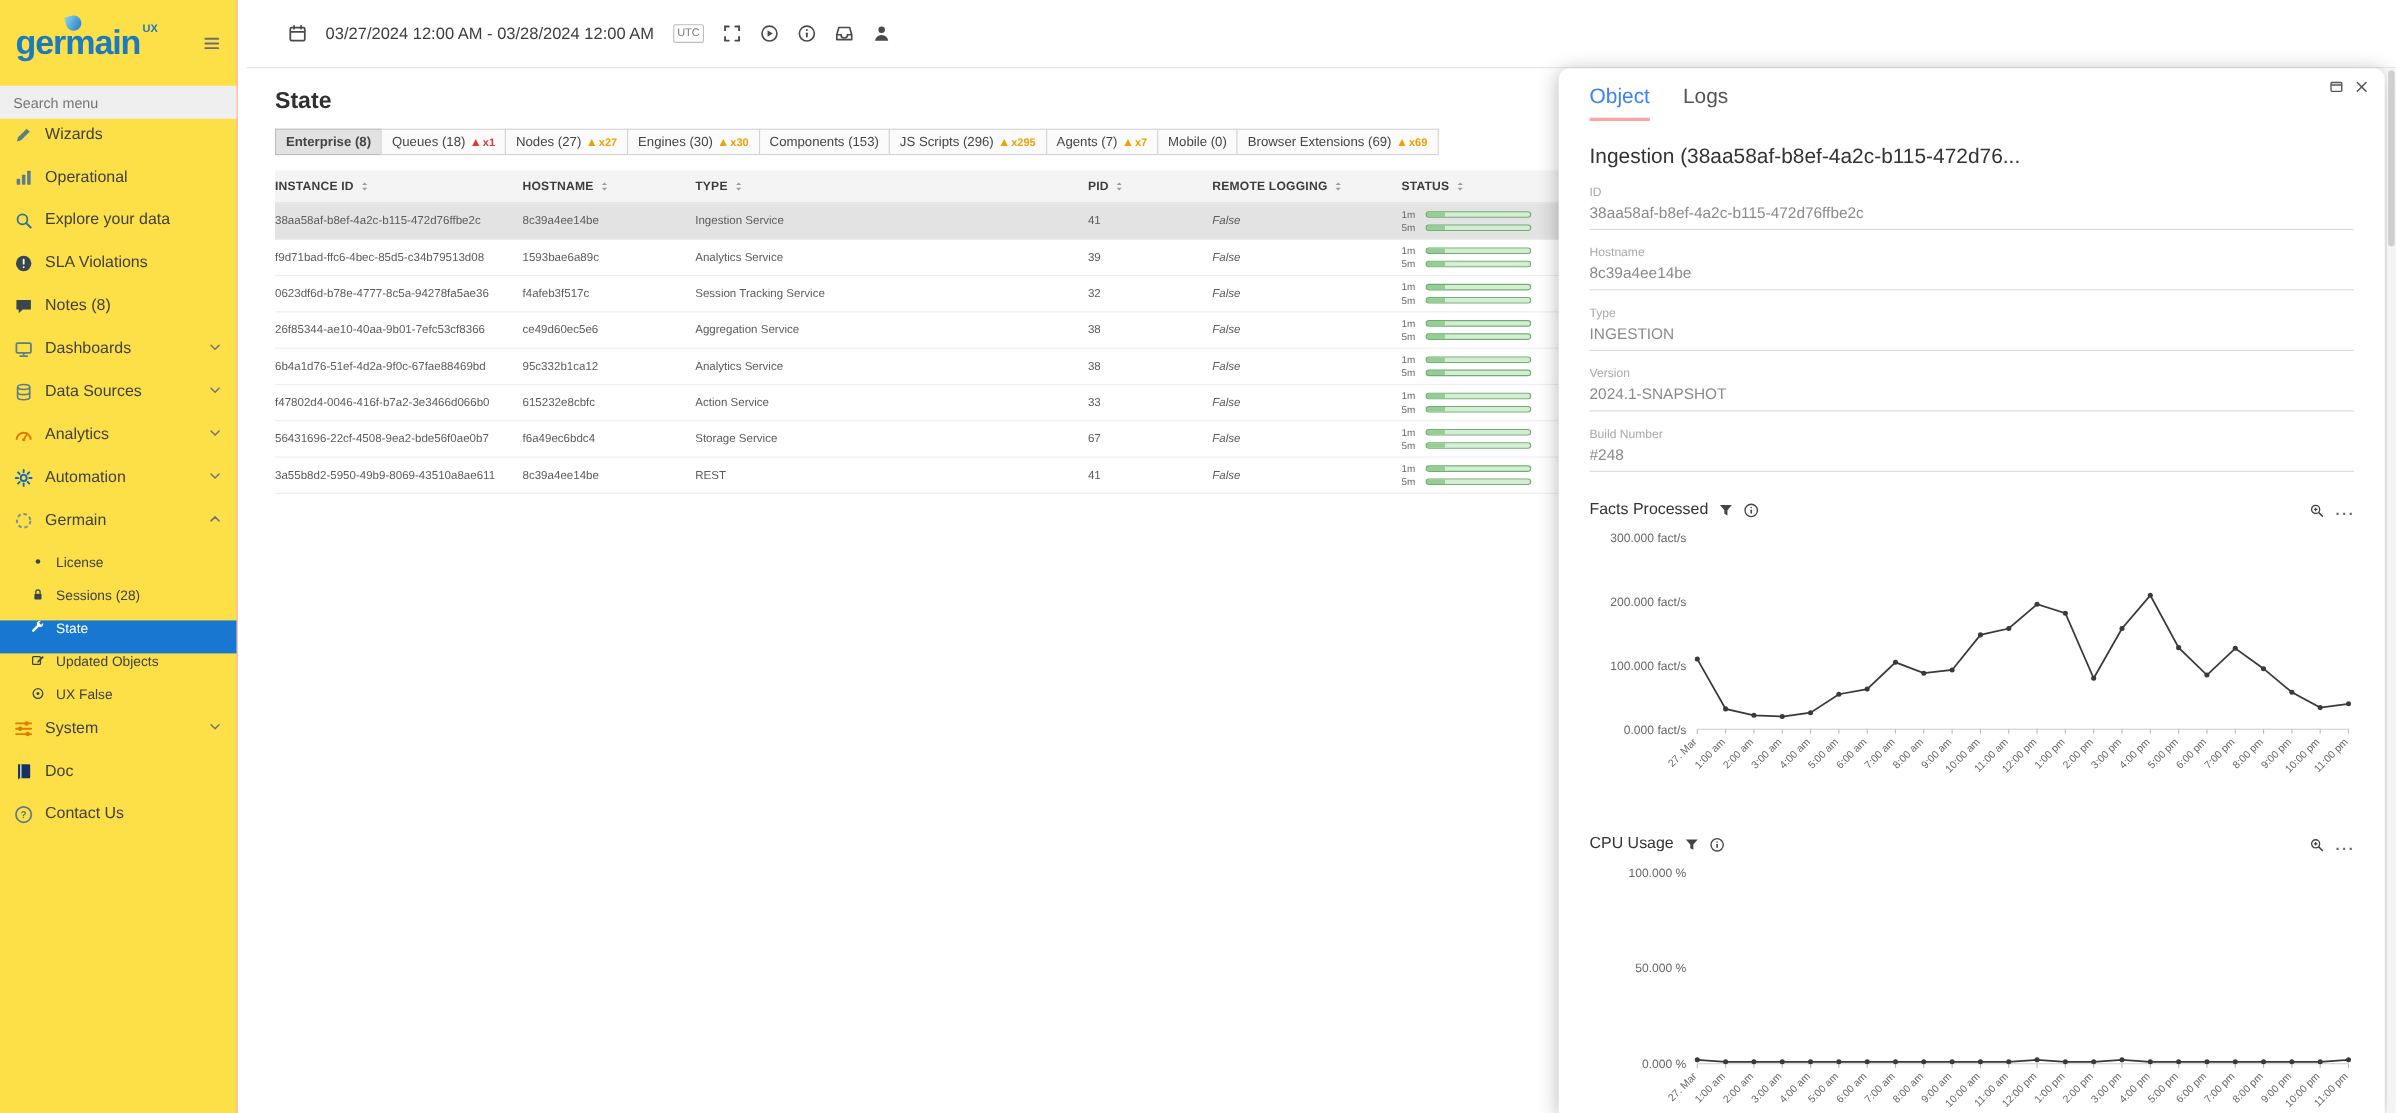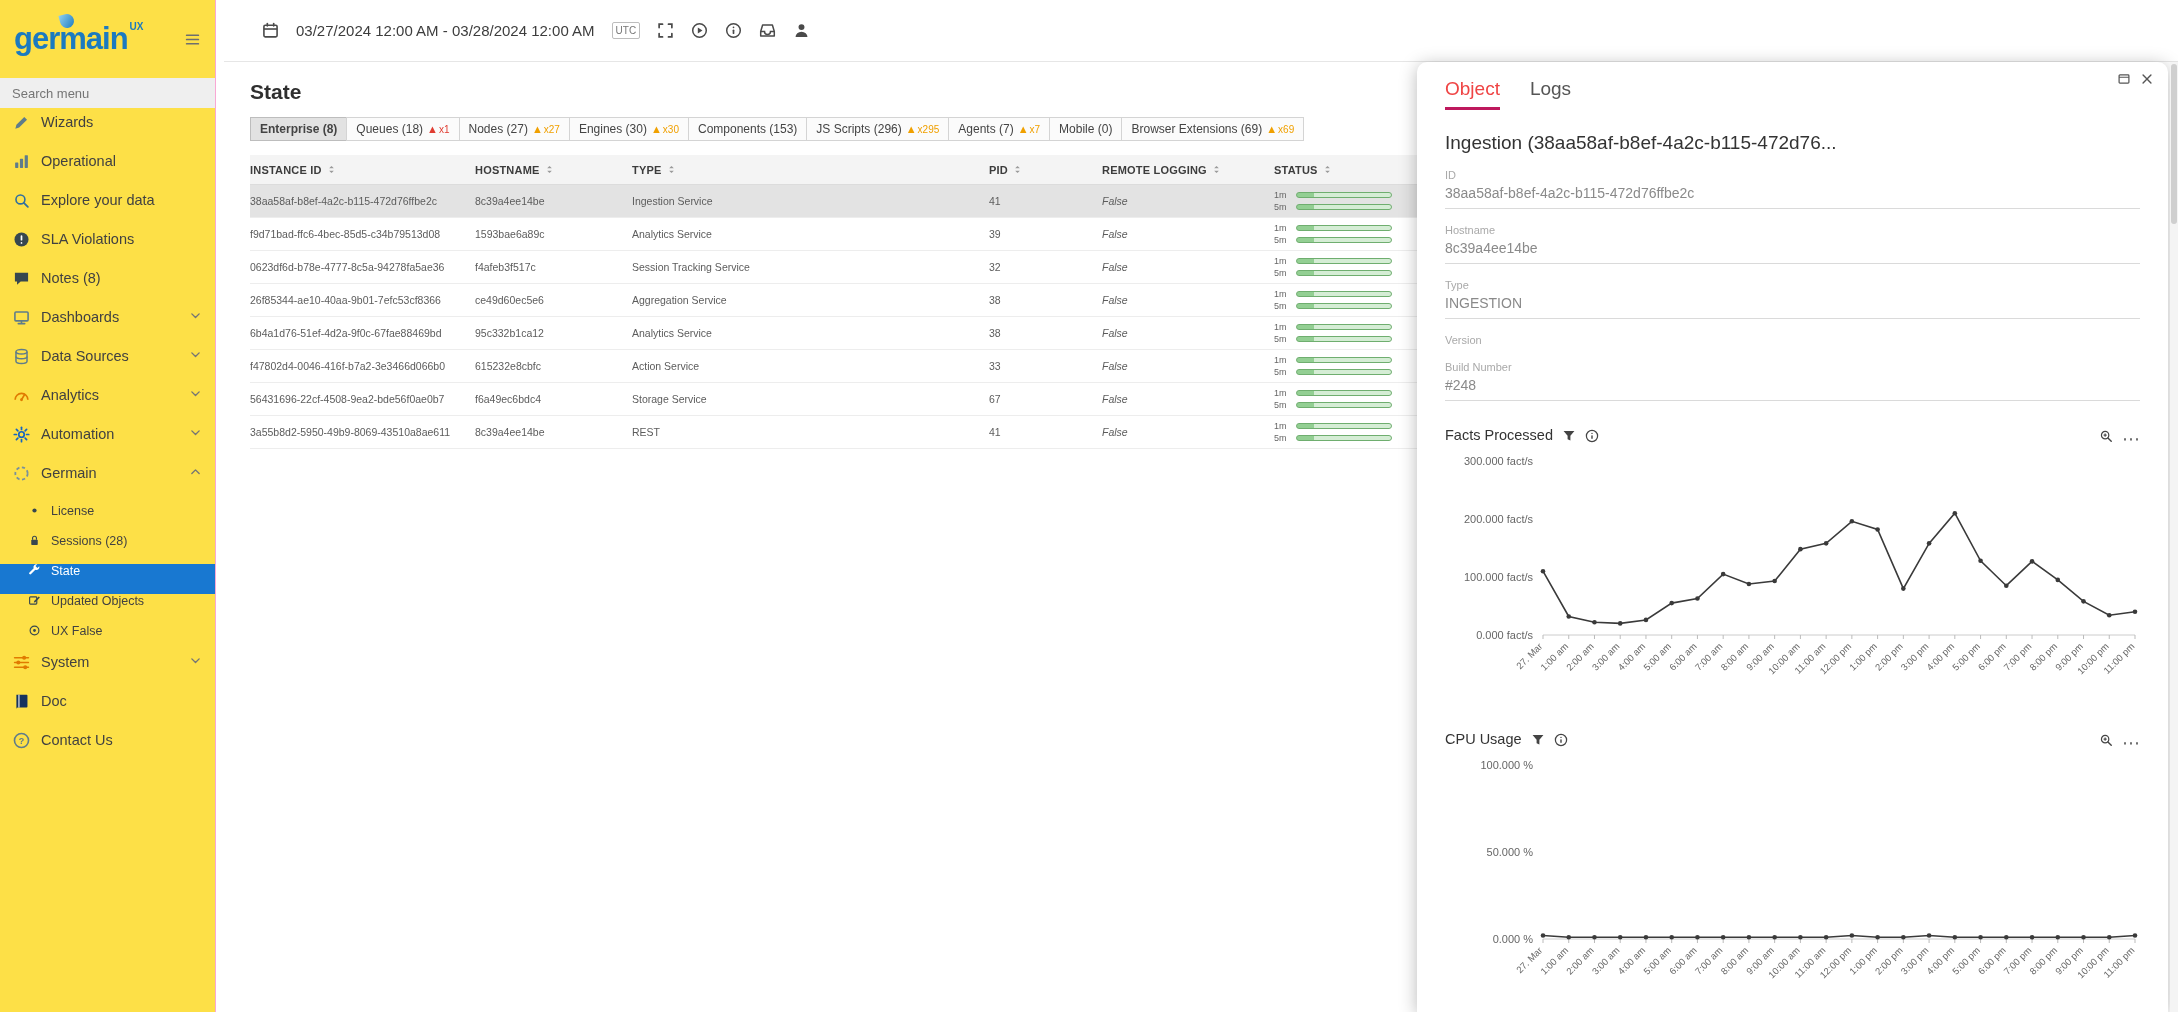--- a/index.html
+++ b/index.html
@@ -37,21 +37,21 @@
   .date-text{font-size:15px;color:#3d3d3d;cursor:pointer}
   .tz{font-size:10px;border:1px solid #bdbdbd;color:#777;padding:2px 3px;border-radius:2px}
 
   
   .main{position:absolute;left:224px;top:62px;right:0;bottom:0;background:#fff}
   .page-title{font-size:21px;font-weight:600;color:#2f2f2f;margin:18px 0 13px 26px}
   .chips{display:flex;margin-left:26px}
   .chip{font-size:12px;color:#444;background:#fbfbfb;border:1px solid #d4d4d4;padding:4px 9px;margin-right:-1px;cursor:pointer;font-family:inherit;white-space:nowrap}
   .chip.selected{background:#e2e2e2;border-color:#bdbdbd;font-weight:bold}
   .warn{font-size:11px;margin-left:4px}
-  .warn-x{font-size:10px;margin-left:1px;font-weight:normal}
+  .warn-x{font-size:10px;margin-left:1px;font-weight:bold}
   .table{margin:14px 0 0 26px;width:1290px}
   .trow{display:grid;grid-template-columns:225px 157px 357px 113px 172px 1fr;align-items:center;height:33px;border-bottom:1px solid #ededed;font-size:10.5px;color:#5c5c5c}
   .trow.thead{background:#f4f4f4;height:30px;border-bottom:1px solid #dcdcdc;color:#3c3c3c;font-weight:bold;font-size:11px;letter-spacing:.2px}
   .trow.selected{background:#e3e3e3}
   .trow{cursor:pointer}
   .tcell{padding-right:10px;display:flex;align-items:center;gap:4px;overflow:hidden;white-space:nowrap}
   .sort{color:#9a9a9a}
   .sort svg{width:11px;height:11px}
   .italic{font-style:italic}
   .tcell.status{flex-direction:column;align-items:flex-start;justify-content:center;gap:2px}
@@ -59,21 +59,21 @@
   .sbar-label{font-size:9px;color:#666;width:16px}
   .sbar{width:96px;height:6px;border:1px solid #6fae6f;border-radius:3px;background:linear-gradient(to right,#93cf93 0,#93cf93 18%,#d5edd5 18%);display:block}
 
   
   .panel{position:absolute;left:1417px;top:62px;right:10px;bottom:0;background:#fff;border-radius:10px 10px 0 0;box-shadow:0 3px 18px rgba(0,0,0,.28);z-index:10;padding:16px 28px 0;overflow:hidden}
   .panel-icons{position:absolute;top:10px;right:14px;display:flex;gap:9px;color:#555}
   .panel-icons .ic{cursor:pointer}
   .panel-icons .ic svg{width:14px;height:14px}
   .panel-tabs{display:flex;gap:30px}
   .ptab{font-size:19px;color:#555;padding-bottom:7px;cursor:pointer}
-  .ptab.active{color:#ef4444;border-bottom:3px solid #be185d}
+  .ptab.active{color:#3b82f6;border-bottom:3px solid #fca5a5}
   .panel-title{font-size:19px;font-weight:500;color:#333;margin:22px 0 0;white-space:nowrap;overflow:hidden}
   .pfield{margin-top:15px}
   .pf-label{font-size:11px;color:#a9a9a9}
   .pf-value{font-size:14px;color:#8a8a8a;padding:4px 0 7px;border-bottom:1px solid #dadada;white-space:nowrap;overflow:hidden}
   .chart-head{display:flex;align-items:flex-end;gap:9px;margin-top:26px}
   .chart-title{font-size:14.5px;font-weight:500;color:#333}
   .chart-head .ic{color:#444;cursor:pointer}
   .chart-head .ic svg{width:14px;height:14px}
   .chart-head .spacer{flex:1}
   .ellipsis{color:#666;font-size:18px;line-height:8px;cursor:pointer}
@@ -582,20 +582,21 @@
       <div class="pfield">
         <div class="pf-label">Hostname</div>
         <div class="pf-value">8c39a4ee14be</div>
       </div>
       <div class="pfield">
         <div class="pf-label">Type</div>
         <div class="pf-value">INGESTION</div>
       </div>
       <div class="pfield">
         <div class="pf-label">Version</div>
+        <div class="pf-value">2024.1-SNAPSHOT</div>
       </div>
       <div class="pfield">
         <div class="pf-label">Build Number</div>
         <div class="pf-value">#248</div>
       </div>
     </div>
 
   <section class="chart-block">
     <div class="chart-head">
       <span class="chart-title">Facts Processed</span>

